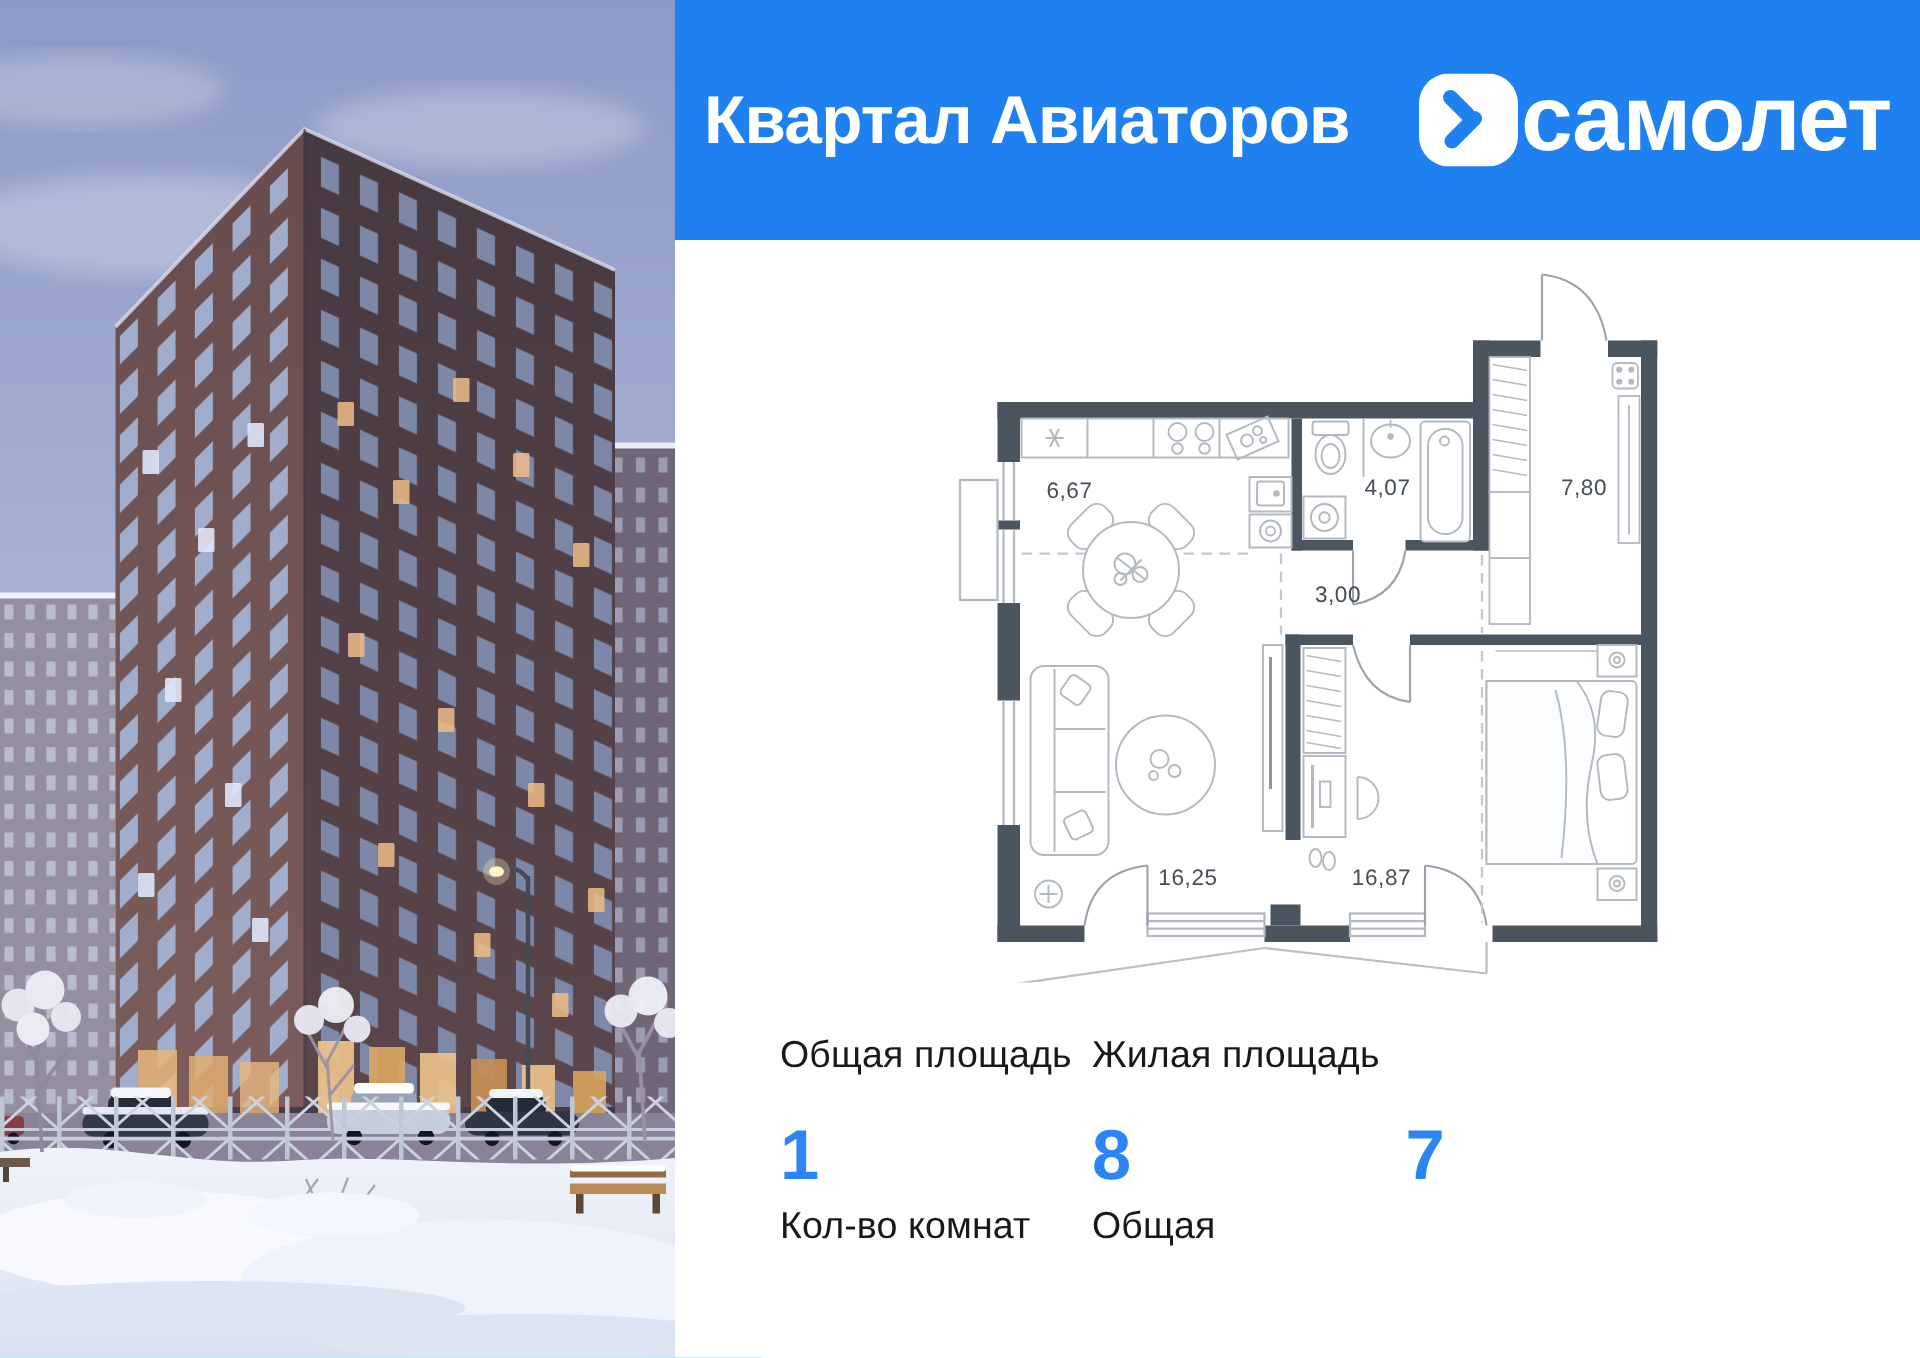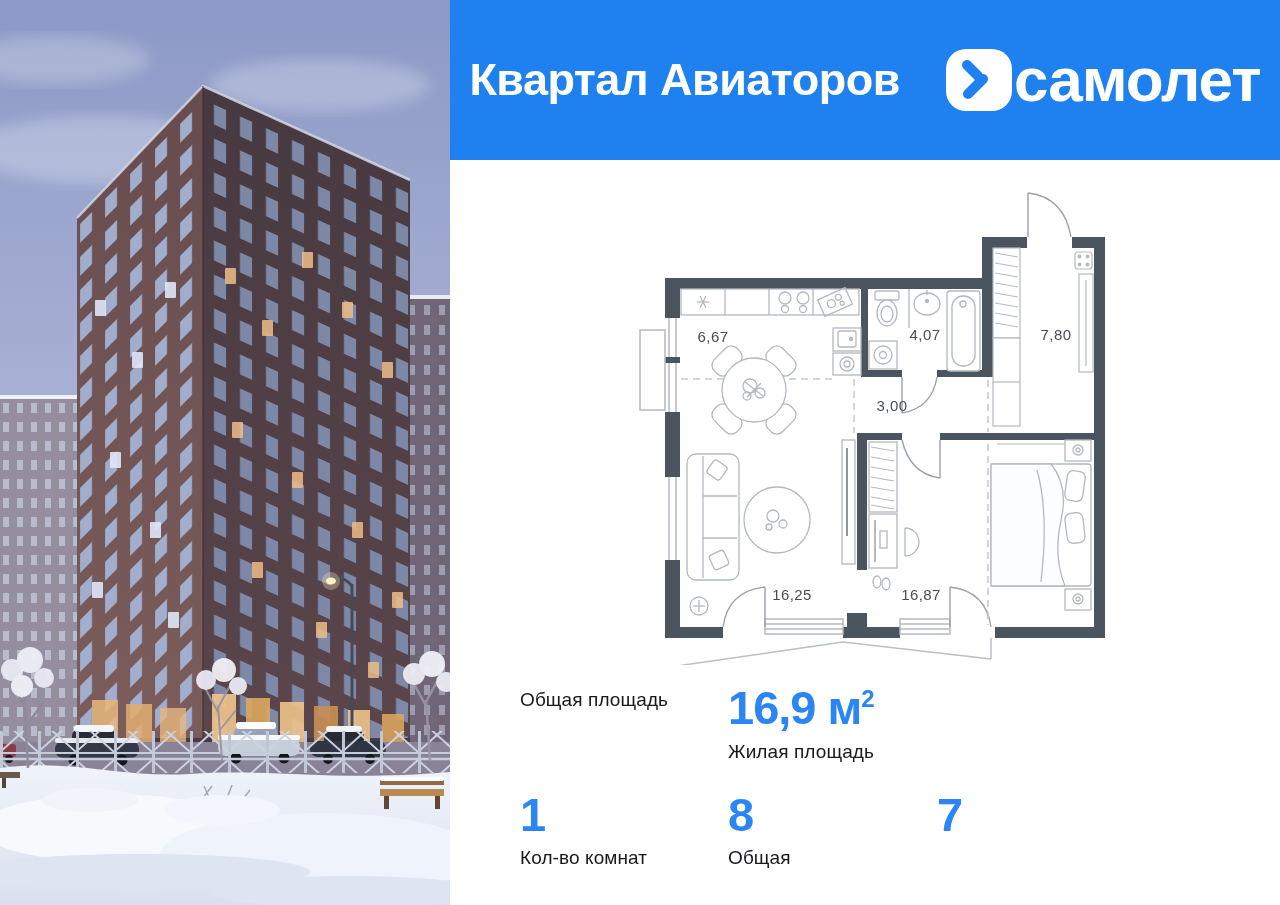--- a/index.html
+++ b/index.html
@@ -12,29 +12,29 @@
 
   
   .panel{position:absolute;left:450px;top:0;width:830px;height:905px;background:#ffffff;}
 
   .hdr{position:absolute;left:0;top:0;width:830px;height:160px;background:#1f80f0;
        display:flex;align-items:center;justify-content:center;gap:46px;}
   .hdr-title{color:#ffffff;font-size:45px;font-weight:700;letter-spacing:-0.5px;white-space:nowrap;}
   .logo{display:flex;align-items:center;gap:2px;text-align:right;}
   .logo-text{color:#ffffff;font-size:62px;font-weight:700;letter-spacing:-1px;line-height:1;}
 
-  .plan-wrap{position:absolute;left:185px;top:190px;width:470px;height:475px;}
+  .plan-wrap{position:absolute;left:185px;top:180px;width:470px;height:475px;}
   .plan text{font-family:"Liberation Sans","DejaVu Sans",sans-serif;font-size:15px;
              fill:#474e57;text-anchor:middle;letter-spacing:0.4px;}
 
   .stats{position:absolute;left:70px;top:682px;width:700px;display:grid;
          grid-template-columns:208px 209px 1fr;row-gap:26px;}
   .stat-value{color:#2b85f4;font-size:47px;font-weight:700;letter-spacing:-1px;line-height:1.1;}
   .stat-value sup{font-size:24px;font-weight:700;}
-  .stat-label{color:#17191d;font-size:19px;margin-top:7px;letter-spacing:0.1px;}
+  .stat-label{color:#17191d;font-size:25px;margin-top:7px;letter-spacing:0.1px;}
 </style>
 </head>
 <body>
 
 <div class="stage">
 
   <div class="photo">
     <svg width="450" height="905" viewBox="0 0 450 905">
       <defs>
         <linearGradient id="skyG" x1="0" y1="0" x2="0" y2="1">
@@ -501,21 +501,20 @@
           <text x="286" y="410">16,87</text>
         </g>
       </svg>
     </div>
 
     <div class="stats">
       <div class="stat">
         <div class="stat-label">Общая площадь</div>
       </div>
       <div class="stat">
-        <div class="stat-value"><span>16,9</span>&nbsp;<span>м</span><sup>2</sup></div>
         <div class="stat-label">Жилая площадь</div>
       </div>
       <div class="stat">
       </div>
       <div class="stat">
         <div class="stat-value">1</div>
         <div class="stat-label">Кол-во комнат</div>
       </div>
       <div class="stat">
         <div class="stat-value">8</div>

